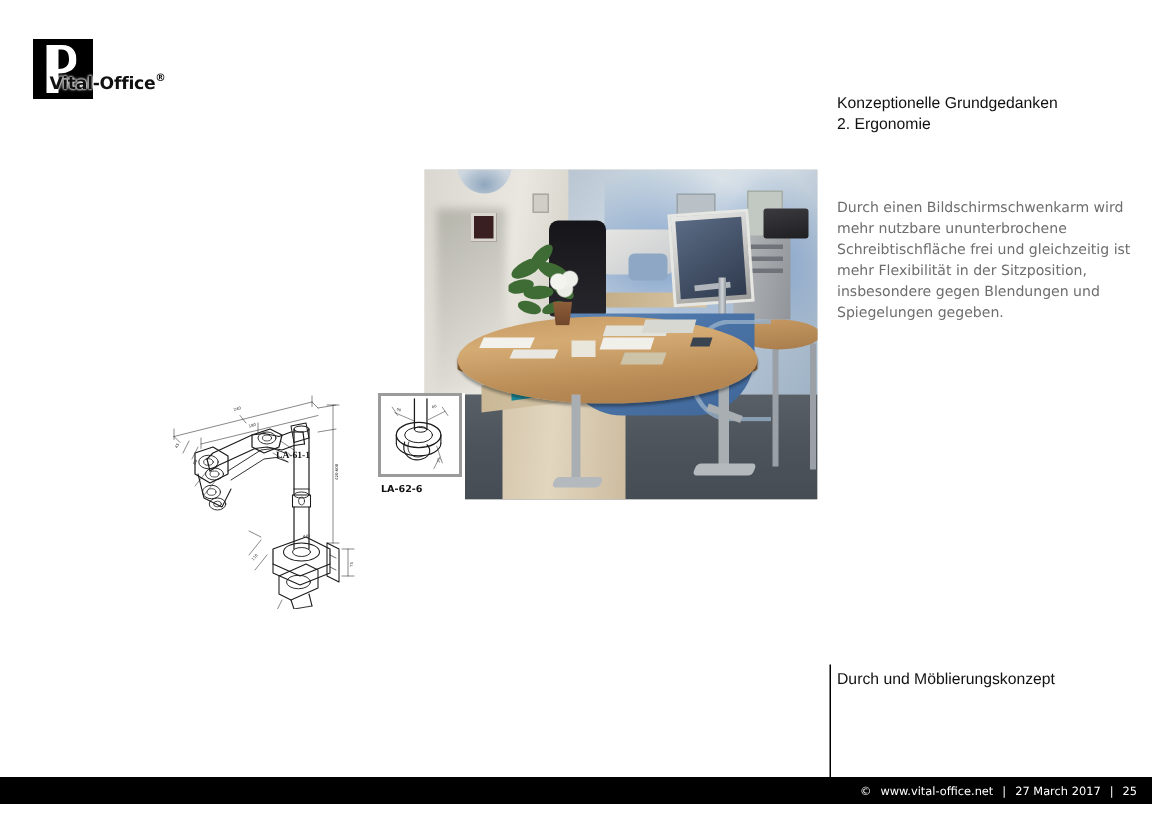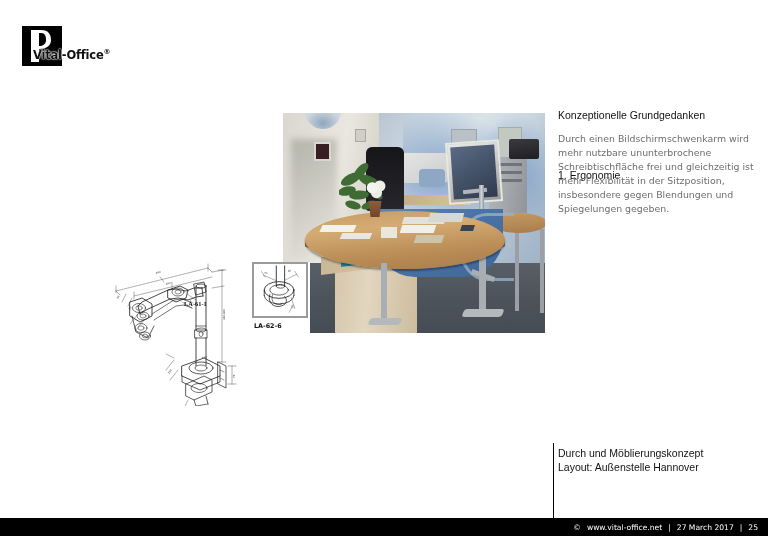--- a/index.html
+++ b/index.html
@@ -55,21 +55,21 @@
   .heading-block {
     position: absolute;
     left: 558px;
     top: 62px;
     width: 208px;
     font-family: "Liberation Sans", sans-serif;
     font-size: 10.5px;
     line-height: 14px;
     color: #111111;
   }
-  .heading-block div { white-space: nowrap; margin-top: 46px; }
+  .heading-block div { white-space: nowrap; }
 
   
   .body-col {
     position: absolute;
     left: 558px;
     top: 116px;
     width: 208px;
     font-family: "DejaVu Sans", sans-serif;
     font-size: 9.4px;
     line-height: 14.1px;
@@ -390,21 +390,21 @@
   <div class="logo-square"></div>
   <svg class="logo-p" viewBox="0 0 22 32">
     <path d="M2 0 L12 0 C20 0 22 5 22 10 C22 16 17 19 10 19 L10 32 L2 32 Z" fill="#ffffff"></path>
     <path d="M10 3 L12 3 C16 3 17 6 17 10 C17 14 14 16 10 16 Z" fill="#000000"></path>
   </svg>
   <div class="logo-text"><span>Vital-Office</span><sup>®</sup></div>
 </div>
 
 <div class="heading-block">
   <div>Konzeptionelle Grundgedanken</div>
-  <div>1. Ergonomie</div>
+  <div>2. Ergonomie</div>
 </div>
 
 <div class="body-col">
   <p>Durch einen Bildschirmschwenkarm wird mehr nutzbare ununterbrochene Schreibtischfläche frei und gleichzeitig ist mehr Flexibilität in der Sitzposition, insbesondere gegen Blendungen und Spiegelungen gegeben.</p>
 </div>
 
 <div id="photo">
   <div class="wall-left"></div>
   <div class="wall-shadow"></div>
   <div class="back-wall"></div>
@@ -617,21 +617,20 @@
         <text x="42" y="48" transform="rotate(-78 42 48)">25</text>
       </g>
     </svg>
   </div>
   <div class="inset-label">LA-62-6</div>
 </div>
 
 <div id="footer-divider"></div>
 <div class="footer-block">
   <div>Durch und Möblierungskonzept</div>
-  <div>Layout: Außenstelle Hannover</div>
 </div>
 
 <div id="footer-bar">
   <div class="bar-inner">
     <span>©</span>
     <span>www.vital-office.net</span>
     <span class="sep">|</span>
     <span>27 March 2017</span>
     <span class="sep">|</span>
     <span>25</span>

